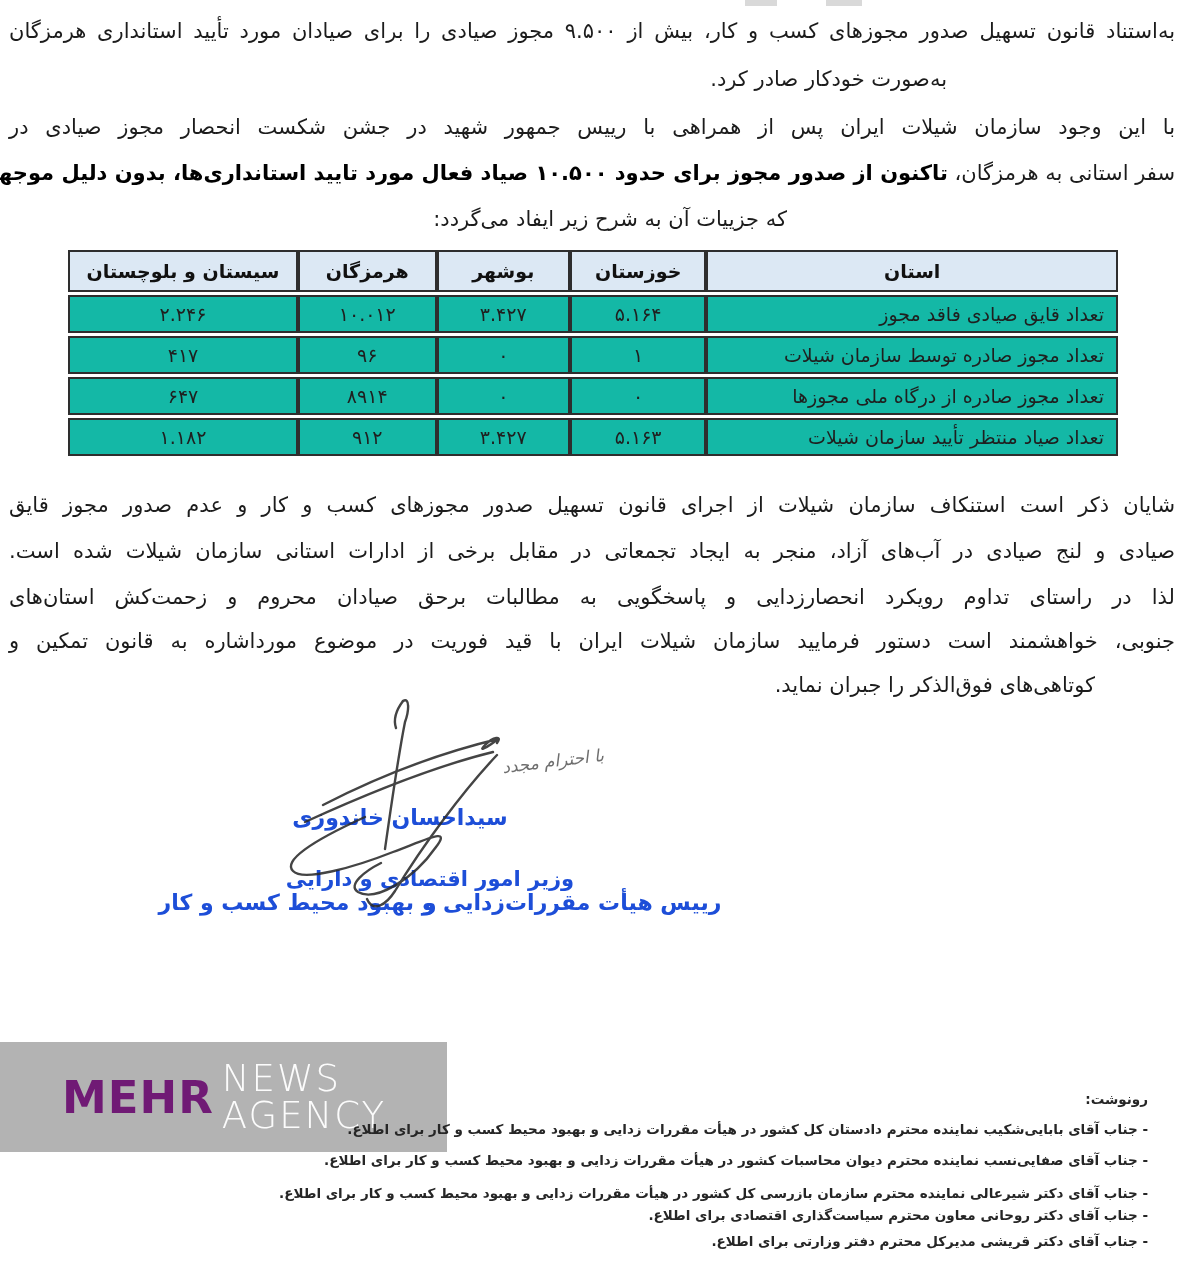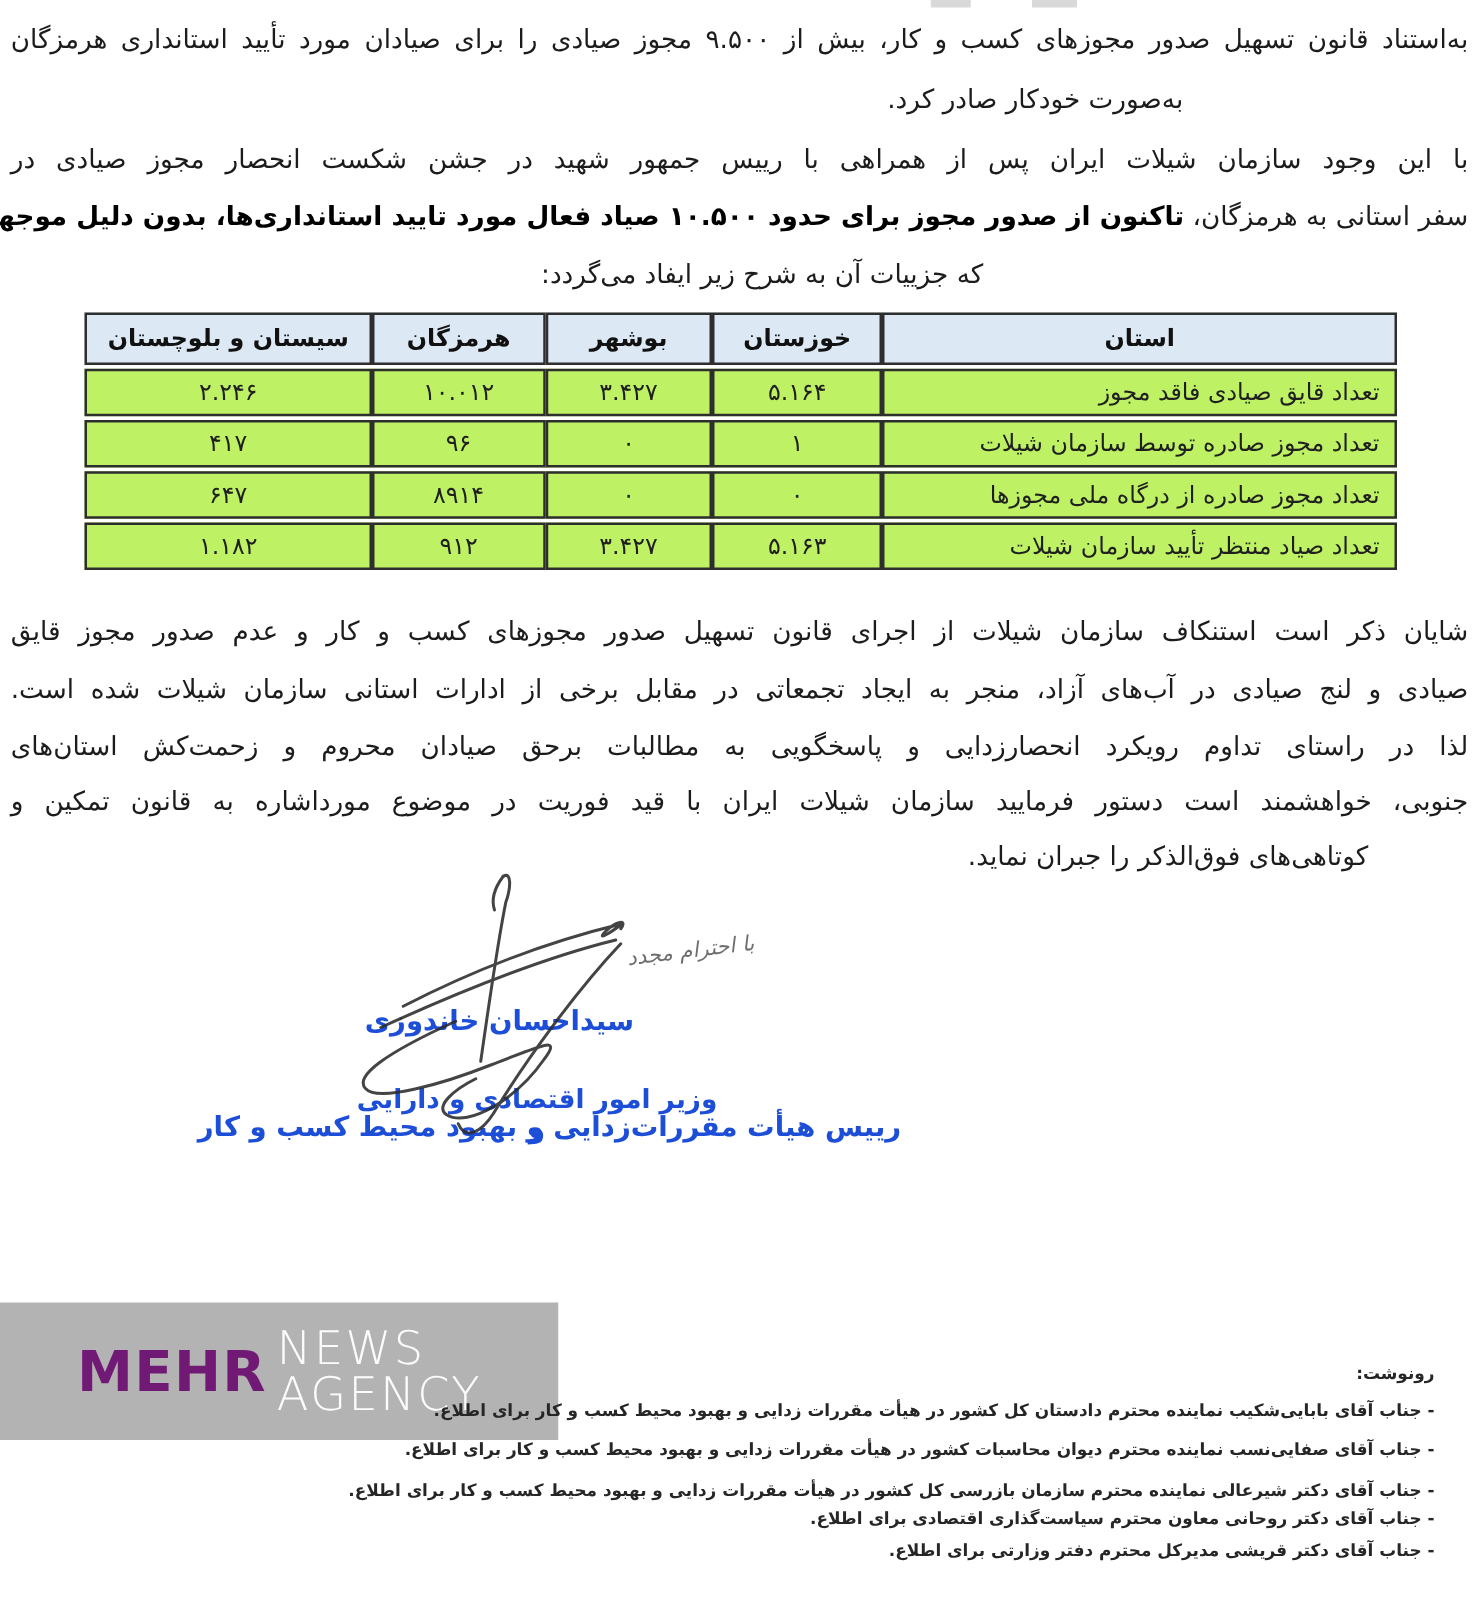--- a/index.html
+++ b/index.html
@@ -19,21 +19,21 @@
   .tline.partial { text-align:right; text-align-last:right; }
   .tline b, .tline strong { font-weight:bold; color:#000; }
   
   .tbl-wrap { position:absolute; top:247px; right:66px; width:1050px; }
   table.permits {
     width:100%; border-collapse:separate; border-spacing:0 3px;
     direction:rtl; table-layout:fixed;
   }
   table.permits th, table.permits td {
     border:2px solid #2e2e2e; height:38px; text-align:center;
-    font-size:19px; overflow:hidden; padding:2px 6px; background:#bef264;
+    font-size:19px; overflow:hidden; padding:2px 6px; background:#14b8a6;
   }
   table.permits th { background:#dce8f4; font-weight:bold; height:42px; color:#111;margin-top:24px; }
   table.permits td.rowlabel { text-align:right; padding-right:12px; }
   
   .sig-area { position:absolute; top:695px; left:0; width:1184px; height:265px; }
   .sig-line { position:absolute; font-weight:bold; color:#1d4ed8; text-align:center; direction:rtl; }
   .sig-hand {
     position:absolute; left:468px; top:56px; width:170px;
     font-size:17px; color:#4a4a4a; opacity:.8; transform:rotate(-7deg);
     direction:rtl; text-align:center; font-style:italic;

